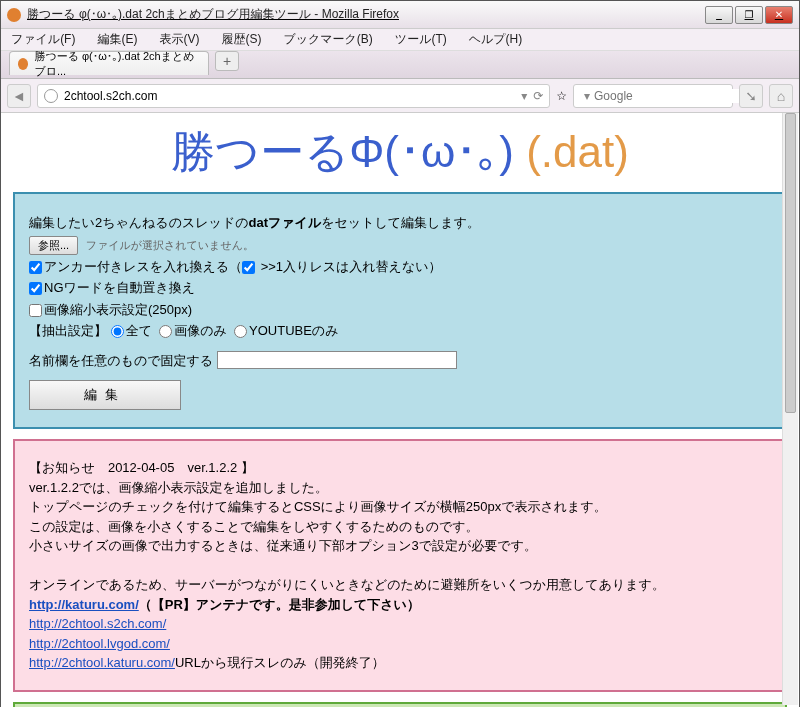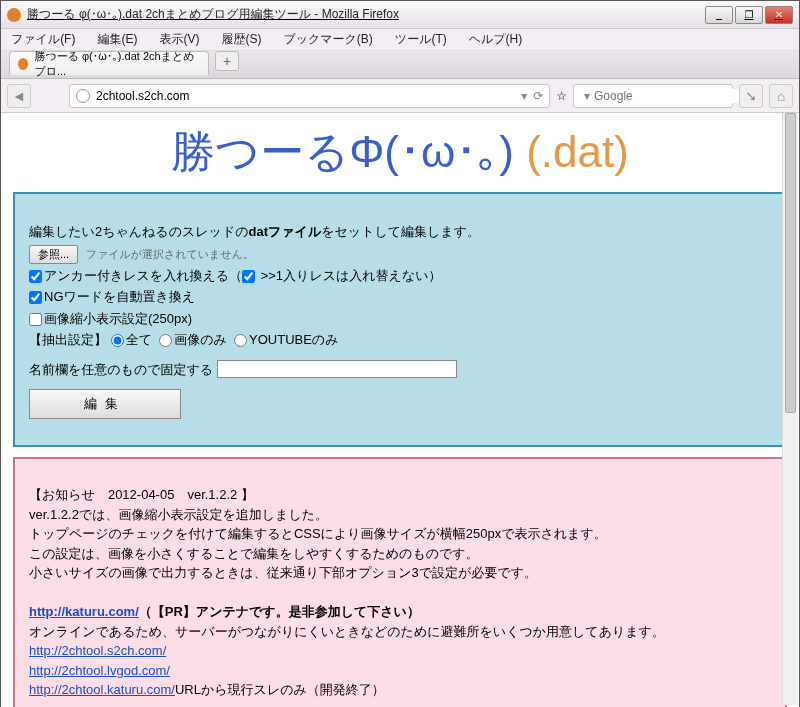--- a/index.html
+++ b/index.html
@@ -16,35 +16,35 @@
 .menubar { height:22px; display:flex; align-items:center; padding:0 4px; gap:10px; background:#f4eef4; border-bottom:1px solid #ddd;text-align:center; }
 .menubar span { padding:2px 6px; font-size:12px; color:#222; cursor:default; }
 
 .tabbar { height:28px; background:linear-gradient(#ece4ec,#e0d6e0); display:flex; padding:0 8px; border-bottom:1px solid #bbb; }
 .tab { height:24px; background:linear-gradient(#fafafa,#eee); border:1px solid #bbb; border-bottom:none; border-radius:4px 4px 0 0; padding:4px 8px; display:flex; align-items:center; gap:6px; font-size:11px; max-width:200px; }
 .tab .fx-icon { width:12px; height:12px; background:#e08030; border-radius:50%; }
 .newtab { width:24px; height:20px; border:1px solid #bbb; border-radius:3px; margin-left:6px; display:flex; align-items:center; justify-content:center; background:#eee; font-size:14px; color:#666; cursor:pointer; }
 
 .urlbar { height:34px; background:#f4eef4; display:flex; align-items:center; padding:0 6px; gap:6px; border-bottom:1px solid #ccc; }
 .navbtn { width:24px; height:24px; border:1px solid #ccc; border-radius:3px; background:#eee; display:flex; align-items:center; justify-content:center; color:#888; font-size:14px; cursor:pointer; }
-.url-input-wrap { flex:1; display:flex; align-items:center; border:1px solid #ccc; border-radius:3px; background:#fff; height:24px; padding:0 6px;margin-left:32px; }
+.url-input-wrap { flex:1; display:flex; align-items:center; border:1px solid #ccc; border-radius:3px; background:#fff; height:24px; padding:0 6px; }
 .url-input-wrap .globe { width:14px; height:14px; border:1px solid #999; border-radius:50%; margin-right:6px; }
 .url-input-wrap input { border:none; outline:none; flex:1; font-size:12px; }
 .url-input-wrap .mark { color:#888; font-size:12px; }
 .search-wrap { width:160px; display:flex; align-items:center; border:1px solid #ccc; border-radius:3px; background:#fff; height:24px; padding:0 6px; }
 .gicon { width:14px; height:14px; background:linear-gradient(45deg,#4285f4,#ea4335,#fbbc05,#34a853); border-radius:2px; margin-right:4px; }
 .search-wrap input { border:none; outline:none; flex:1; font-size:12px; color:#4c1d95; }
 
 .page { background:#fff; height: calc(707px - 28px - 22px - 28px - 34px); overflow-y:auto; padding:6px 12px 12px 12px; }
 
 .logo { text-align:center; font-size:44px; padding:4px 0 10px 0; font-family:"Meiryo",sans-serif; }
 .logo .blue { color:#3a5fcd; }
 .logo .orange { color:#e39a48; }
 
-.panel { border:2px solid; padding:26px 14px; margin-bottom:10px; font-size:13px; line-height:1.5; }
+.panel { border:2px solid; padding:17px 14px; margin-bottom:10px; font-size:13px; line-height:1.5; }
 .panel.blue { background:#b7dee8; border-color:#3b8faf; }
 .panel.pink { background:#fddde6; border-color:#d07090; }
 .panel.green { background:#cce8b5; border-color:#5faa3a; color:#333; }
 
 .panel.blue .row { margin:2px 0; }
 .filebtn { font-size:11px; padding:1px 8px; border:1px solid #888; background:linear-gradient(#f8f8f8,#ddd); border-radius:2px; cursor:pointer; }
 .nofile { color:#666; font-size:11px; margin-left:4px; }
 input[type=checkbox], input[type=radio] { vertical-align:middle; margin-right:2px; }
 .name-input { width:240px; border:1px solid #888; height:18px; padding:0 4px; }
 .editbtn { width:152px; height:30px; margin-top:8px; border:1px solid #888; background:linear-gradient(#f8f8f8,#ddd); font-size:13px; letter-spacing:8px; cursor:pointer; }
@@ -147,24 +147,24 @@
       <button class="editbtn">編集</button>
     </div>
 
     <div class="panel pink">
       <div class="heading">【お知らせ　2012-04-05　ver.1.2.2 】</div>
       <div>ver.1.2.2では、画像縮小表示設定を追加しました。</div>
       <div>トップページのチェックを付けて編集するとCSSにより画像サイズが横幅250pxで表示されます。</div>
       <div>この設定は、画像を小さくすることで編集をしやすくするためのものです。</div>
       <div>小さいサイズの画像で出力するときは、従来通り下部オプション3で設定が必要です。</div>
       <br>
+      <div>オンラインであるため、サーバーがつながりにくいときなどのために避難所をいくつか用意してあります。</div>
       <div>
         <a class="linkbold">http://katuru.com/</a><b>（【PR】アンテナです。是非参加して下さい）</b>
       </div>
-      <div>オンラインであるため、サーバーがつながりにくいときなどのために避難所をいくつか用意してあります。</div>
       <div><a>http://2chtool.s2ch.com/</a></div>
       <div><a>http://2chtool.lvgod.com/</a></div>
       <div><a>http://2chtool.katuru.com/</a><span>URLから現行スレのみ（開発終了）</span></div>
     </div>
 
     <div class="panel green">
       <div class="sect">
         <div class="sect-title">【操作環境について】</div>
 
       </div>

